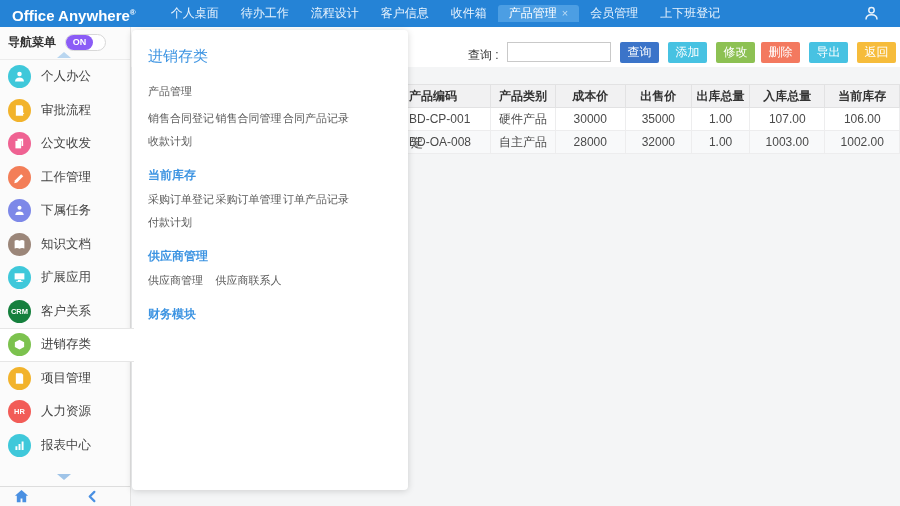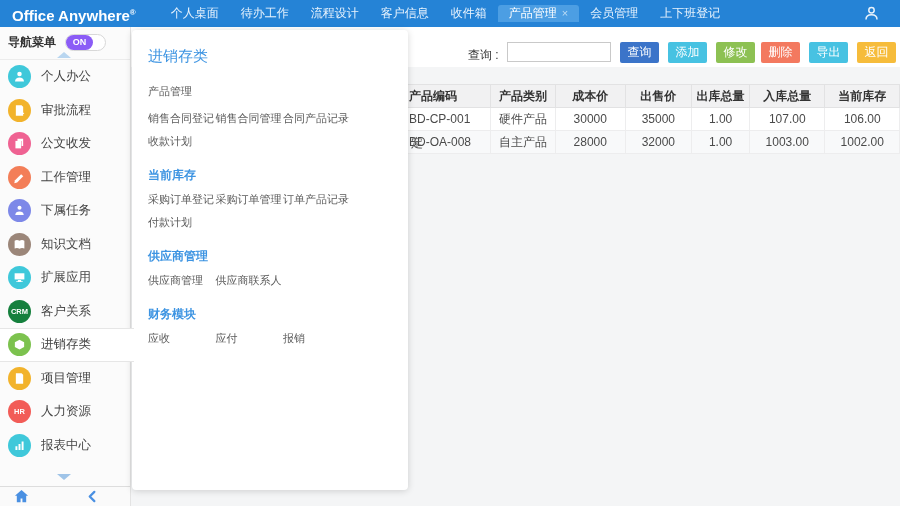--- a/index.html
+++ b/index.html
@@ -298,21 +298,16 @@
             <div class="pgi">采购订单管理</div>
             <div class="pgi">订单产品记录</div>
             <div class="pgi">付款计划</div>
           </div>
           <div class="psec-title">供应商管理</div>
           <div class="pgrid">
             <div class="pgi">供应商管理</div>
             <div class="pgi">供应商联系人</div>
           </div>
           <div class="psec-title">财务模块</div>
-          <div class="pgrid">
-            <div class="pgi">应收</div>
-            <div class="pgi">应付</div>
-            <div class="pgi">报销</div>
-          </div>
         </div>
     </div>
   </div>
 </div>
 
 </body></html>

